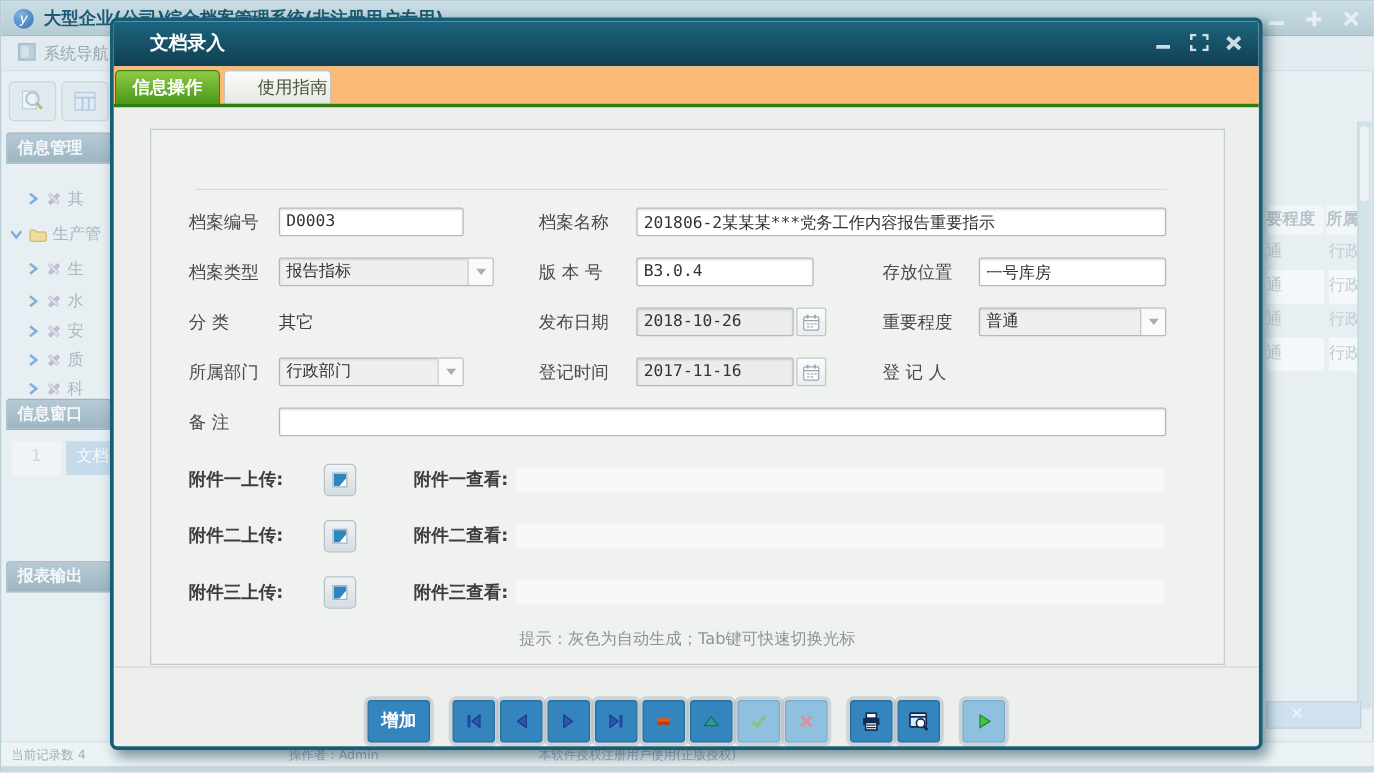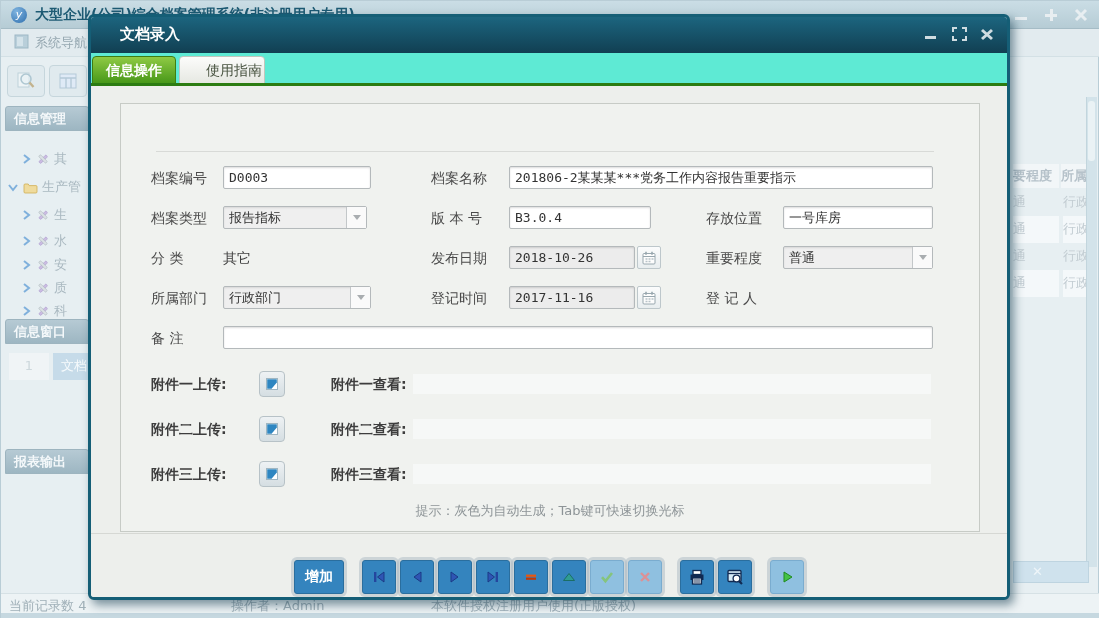--- a/index.html
+++ b/index.html
@@ -35,33 +35,33 @@
 
   .bgt-header { position:absolute; top:163px; height:24px; background:#f2f6f8; color:#b6c2ca;
     font-size:13px; font-weight:bold; line-height:23px; }
   .bgt-cell { position:absolute; height:27px; font-size:13px; color:#c2ccd2; line-height:26px; }
   .bg-scrollbar { position:absolute; right:1px; top:96px; width:11px; height:470px;
     background:#d3e3ea; border-left:1px solid #c2d5dd; }
   .bg-scrollthumb { position:absolute; right:2px; top:4px; width:7px; height:60px; background:#eaf2f5; border-radius:3px; }
   .bg-notify { position:absolute; left:1012px; top:560px; width:76px; height:22px; background:#cfe2ed;
     border:1px solid #bed4e0; color:#eef5f9; font-size:13px; line-height:20px; padding-left:18px; }
   .bg-statusbar { position:absolute; left:0; top:592px; width:1099px; height:20px; background:#edf3f5;
-    border-top:1px solid #d6e1e5; font-size:13px; color:#a0b0b8; }
+    border-top:1px solid #d6e1e5; font-size:10px; color:#a0b0b8; }
   .bg-bottomstrip { position:absolute; left:0; top:612px; width:1099px; height:6px; background:#c6d8e0; }
 
   
   .modal { position:absolute; left:88px; top:14px; width:922px; height:586px;
     border:3px solid #155e76; border-radius:6px; background:#edefec; overflow:hidden;
     box-shadow:4px 5px 10px rgba(10,50,70,.5); z-index:10; }
   .m-titlebar { position:absolute; left:0; top:0; width:916px; height:36px;
     background:linear-gradient(#1c657f,#113f52); }
   .m-title { position:absolute; left:29px; top:8px; color:#fff; font-size:15px; font-weight:bold; }
   .m-ctrls { position:absolute; right:12px; top:10px; display:flex; gap:12px; }
   .m-ctrl { width:16px; height:14px; display:flex; align-items:center; justify-content:center; cursor:pointer; }
-  .m-tabstrip { position:absolute; left:0; top:36px; width:916px; height:30px; background:#5eead4; }
+  .m-tabstrip { position:absolute; left:0; top:36px; width:916px; height:30px; background:#fdba74; }
   .tab { position:absolute; top:3px; height:28px; font-size:14px; line-height:26px; text-align:center;
     border-radius:4px 4px 0 0; cursor:pointer; }
   .tab.active { left:1px; width:84px; background:linear-gradient(#8fca44,#489819);
     border:1px solid #3f7d12; color:#fff; font-weight:bold; }
   .tab.inactive { left:88px; width:86px; background:linear-gradient(#fcfcfb,#e6e8e2);
     border:1px solid #c2c6bd; color:#47523f;padding-left:24px; }
   .m-greenline { position:absolute; left:0; top:66px; width:916px; height:3px; background:#2c7c12; }
   .m-content { position:absolute; left:0; top:69px; width:916px; height:511px; background:#edefec; }
 
   .panel { position:absolute; left:29px; top:17px; width:860px; height:429px;
@@ -288,21 +288,21 @@
     <div class="m-content">
       <div class="panel">
         <div class="panel-hr"></div>
 
         <div class="flabel" style="left:30px; top:62px;text-align:right;">档案编号</div>
         <input class="ipt" style="left: 102px; top: 62px; width: 148px;" value="D0003">
         <div class="flabel" style="left:310px; top:62px;">档案名称</div>
         <input class="ipt" style="left: 388px; top: 62px; width: 424px;" value="201806-2某某某***党务工作内容报告重要指示">
 
         <div class="flabel" style="left:30px; top:102px;">档案类型</div>
-        <div class="sel" style="left:102px; top:102px; width:144px;">
+        <div class="sel" style="left:102px; top:102px; width:172px;">
           <span class="sel-txt">报告指标</span>
           <span class="sel-arrow">
               <span class="tri-down"></span>
             </span>
         </div>
         <div class="flabel" style="left:310px; top:102px;">版 本 号</div>
         <input class="ipt" style="left: 388px; top: 102px; width: 142px;" value="B3.0.4">
         <div class="flabel" style="left:585px; top:102px;">存放位置</div>
         <input class="ipt" style="left: 662px; top: 102px; width: 150px;" value="一号库房">
 

